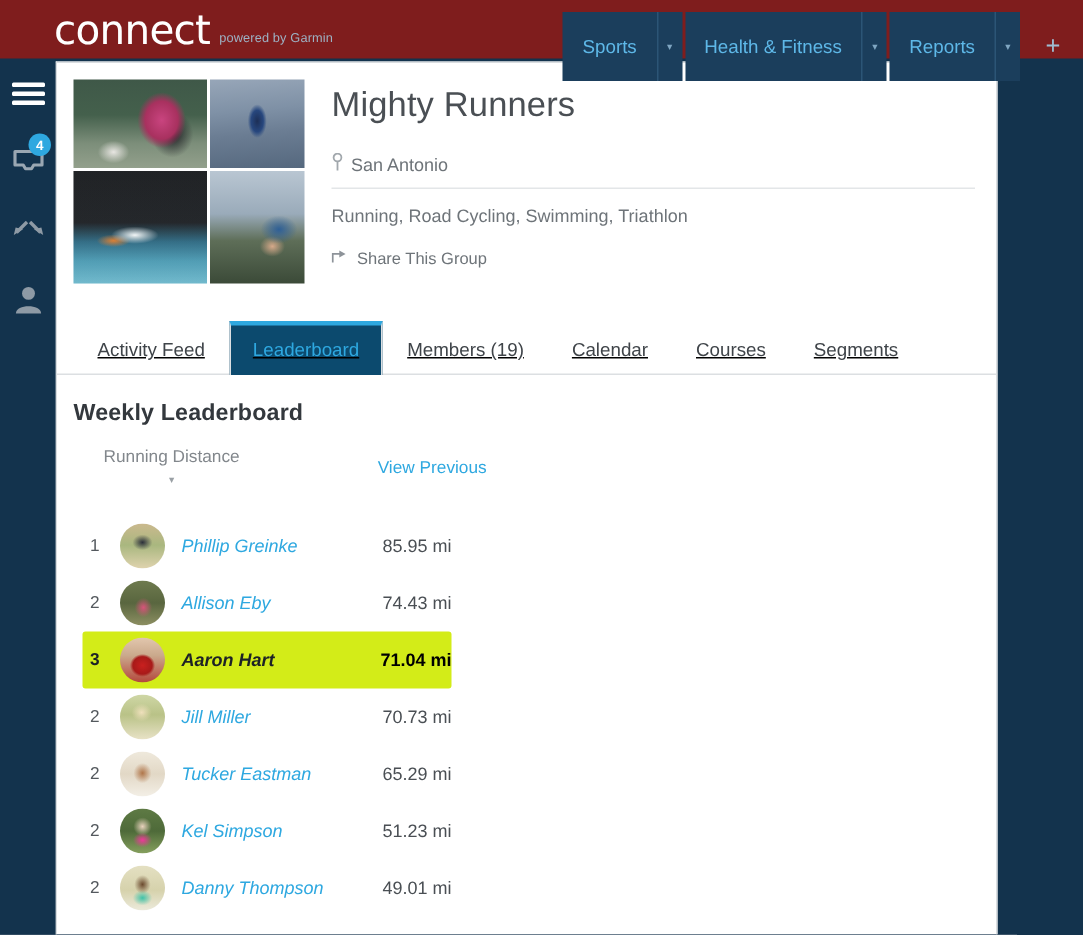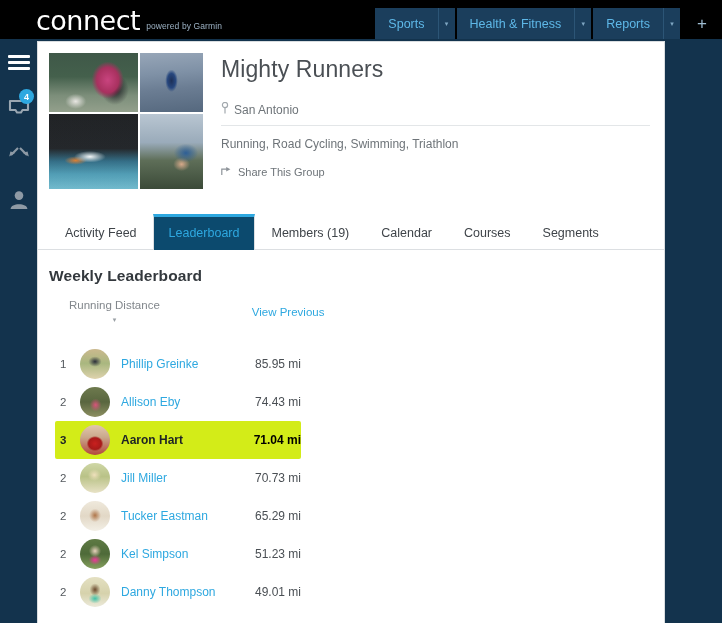--- a/index.html
+++ b/index.html
@@ -20,21 +20,21 @@
     height: 623px;
     background: #13334d;
   }
 
   
   .topbar {
     position: absolute;
     top: 0; left: 0;
     width: 722px;
     height: 39px;
-    background: #000000;
+    background: #7f1d1d;
     z-index: 6;
   }
   .brand {
     position: absolute;
     left: 36px; top: 7px;
     display: flex;
     align-items: baseline;
     gap: 6px;
   }
   .brand-logo {
@@ -51,21 +51,21 @@
     letter-spacing: 0.1px;
     position: relative;
     top: -1px;
   }
 
   .topnav {
     position: absolute;
     right: 0; top: 8px;
     display: flex;
     align-items: stretch;
-    height: 31px;
+    height: 46px;
   }
   .navitem {
     display: flex;
     align-items: stretch;
     background: #1b3e5c;
     margin-right: 2px;
   }
   .navitem-label {
     display: flex;
     align-items: center;
@@ -230,20 +230,21 @@
     gap: 5px;
   }
 
   
   .tabs {
     margin-top: 24px;
     display: flex;
     align-items: flex-end;
     border-bottom: 1px solid #dcdfe2;
     padding-left: 11px;
+    text-decoration: underline;
   }
   .tab {
     padding: 11px 15px 10px 15px;
     font-size: 12.5px;
     color: #3f4449;
     white-space: nowrap;
     border: 1px solid transparent;
     border-bottom: none;
     position: relative;
     top: 1px;
@@ -315,20 +316,21 @@
     flex: 0 0 30px;
     border-radius: 50%;
     margin-right: 11px;
     overflow: hidden;
   }
   .name {
     flex: 1;
     font-size: 12px;
     color: #2ea8e0;
     white-space: nowrap;
+    font-style: italic;
   }
   .lb-row.hl .name { color: #1d2226; font-weight: 700; }
   .dist {
     font-size: 12px;
     color: #4a4f54;
     text-align: right;
     white-space: nowrap;
     flex: 0 0 auto;
   }
   .lb-row.hl .dist { font-weight: 700; color: #000000; }

